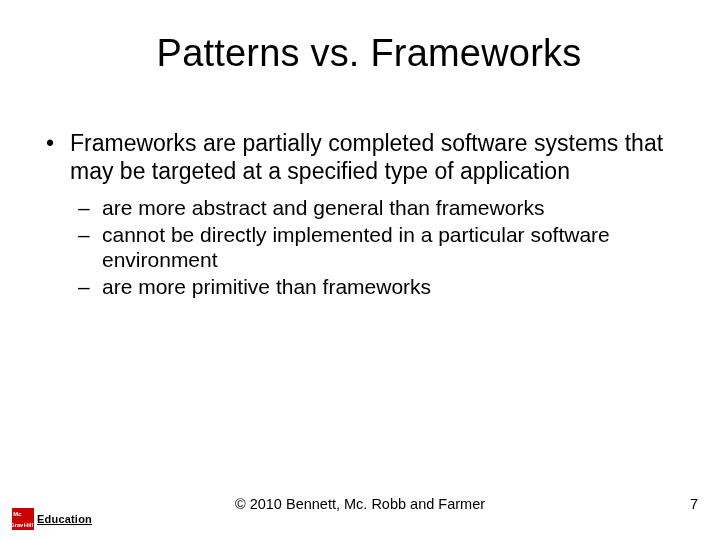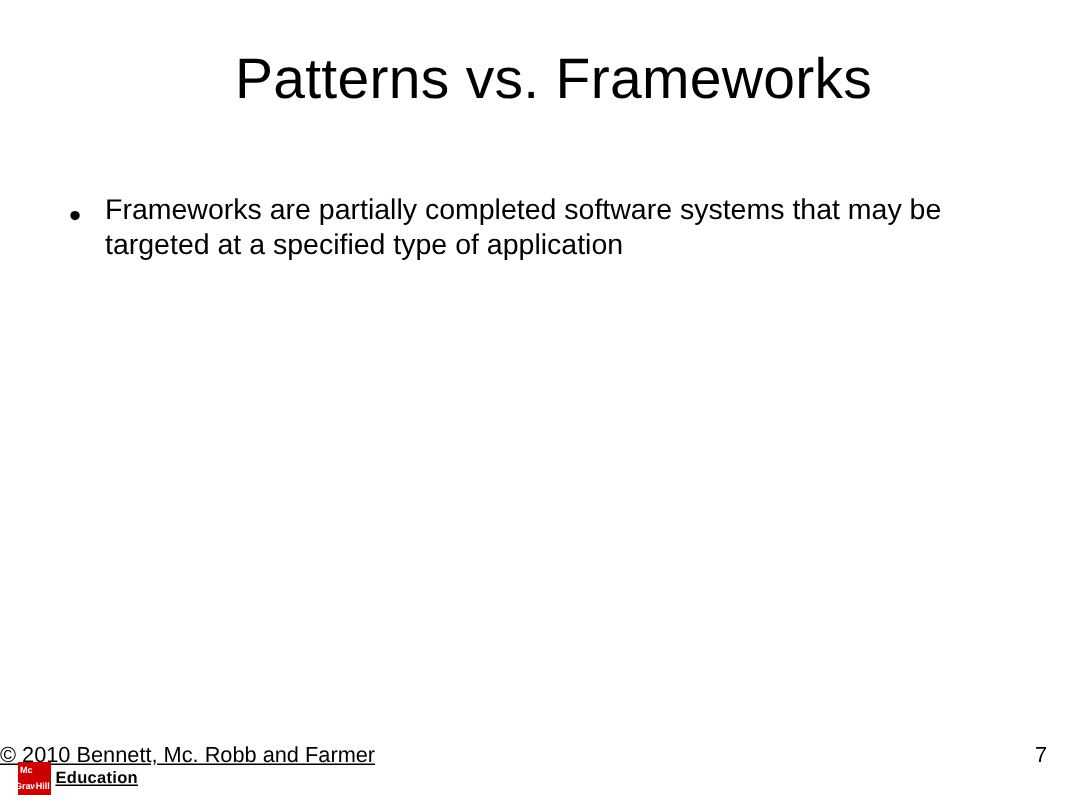--- a/index.html
+++ b/index.html
@@ -24,21 +24,21 @@
     text-align: center;
     margin-top: 8px;
     margin-bottom: 54px;
     letter-spacing: 0.2px;
   }
   .content {
     padding: 0 10px 0 10px;
   }
   ul.level1 {
     list-style: none;
-    font-size: 19px;
+    font-size: 23px;
     line-height: 1.22;
   }
   ul.level1 > li {
     position: relative;
     padding-left: 30px;
     margin-bottom: 2px;
   }
   ul.level1 > li::before {
     content: "•";
     position: absolute;
@@ -68,23 +68,23 @@
     position: absolute;
     bottom: 20px;
     left: 0;
     width: 100%;
     height: 24px;
   }
   .copyright {
     position: absolute;
     left: 0;
     width: 100%;
+    text-align: center;
     font-size: 14.5px;
     color: #000;
-    text-decoration: underline;
   }
   .page-num {
     position: absolute;
     right: 22px;
     font-size: 14.5px;
     color: #000;
   }
   .logo {
     position: absolute;
     left: 12px;
@@ -124,20 +124,25 @@
 <body>
 
 <div class="slide">
 
   <h1 class="title">Patterns vs. Frameworks</h1>
 
   <div class="content">
     <ul class="level1">
       <li>Frameworks are partially completed software systems that may be targeted at a specified type of application</li>
     </ul>
+    <ul class="level2">
+      <li>are more abstract and general than frameworks</li>
+      <li>cannot be directly implemented in a particular software environment</li>
+      <li>are more primitive than frameworks</li>
+    </ul>
   </div>
 
   <div class="footer">
     <div class="copyright">© 2010 Bennett, Mc. Robb and Farmer</div>
     <div class="page-num">7</div>
   </div>
 
   <div class="logo">
     <div class="logo-mark">
       <span>Mc</span>

